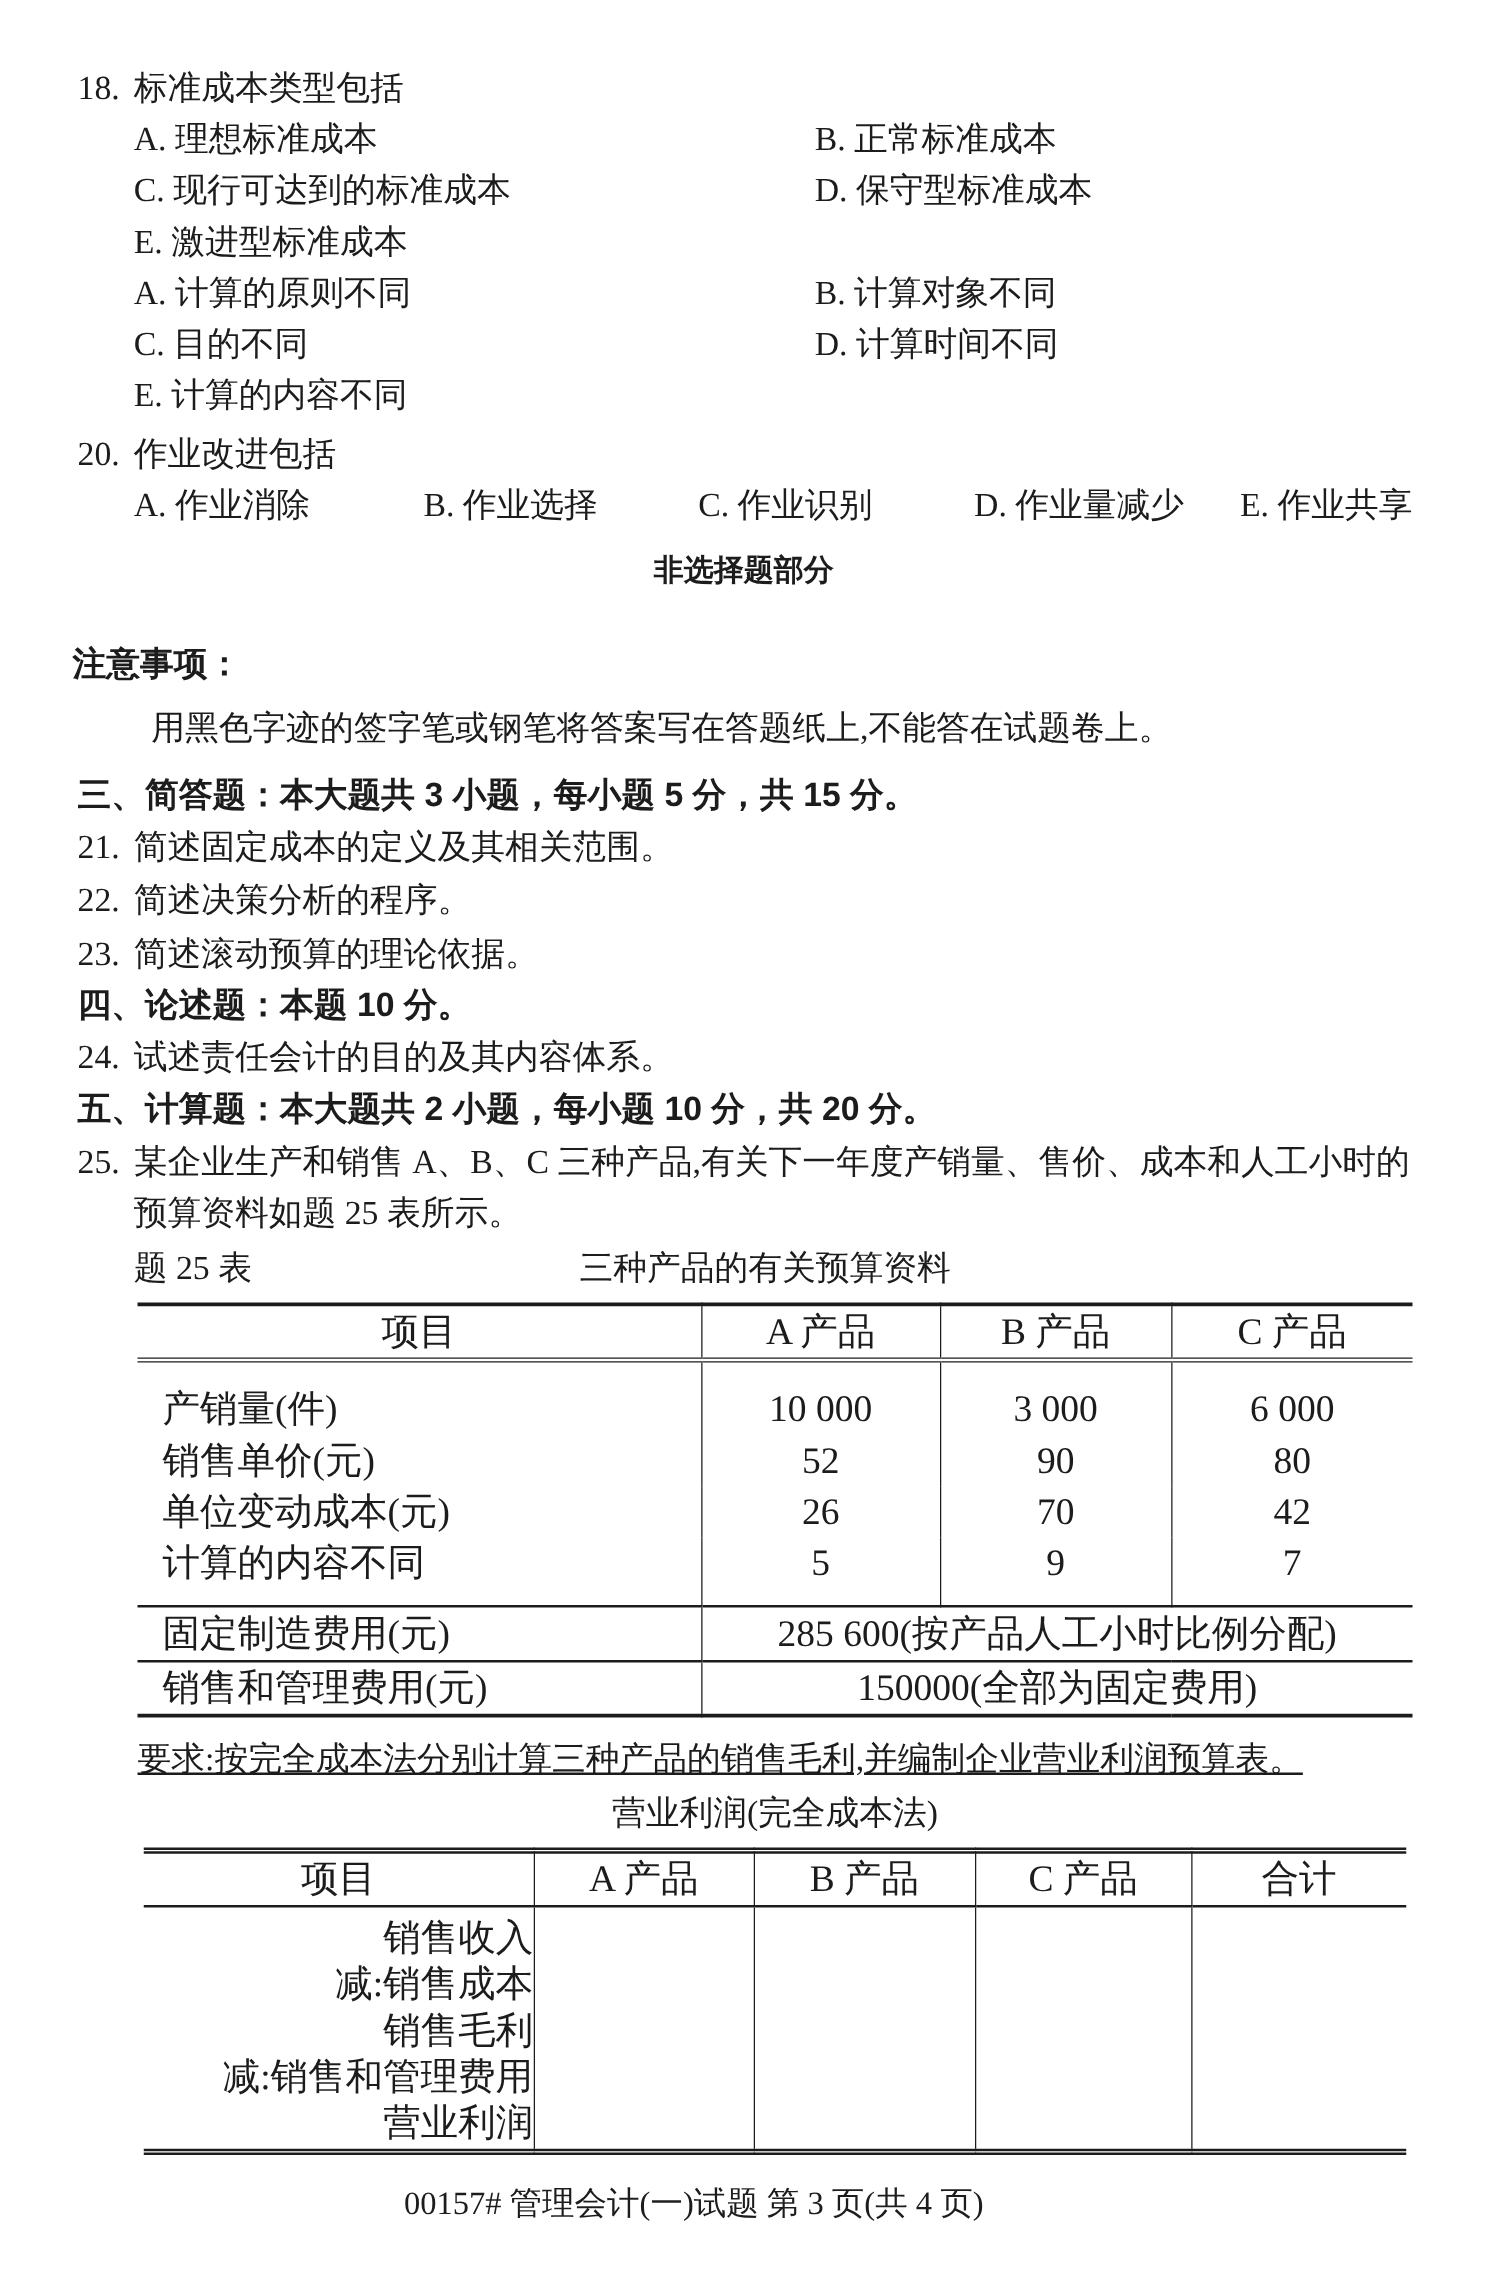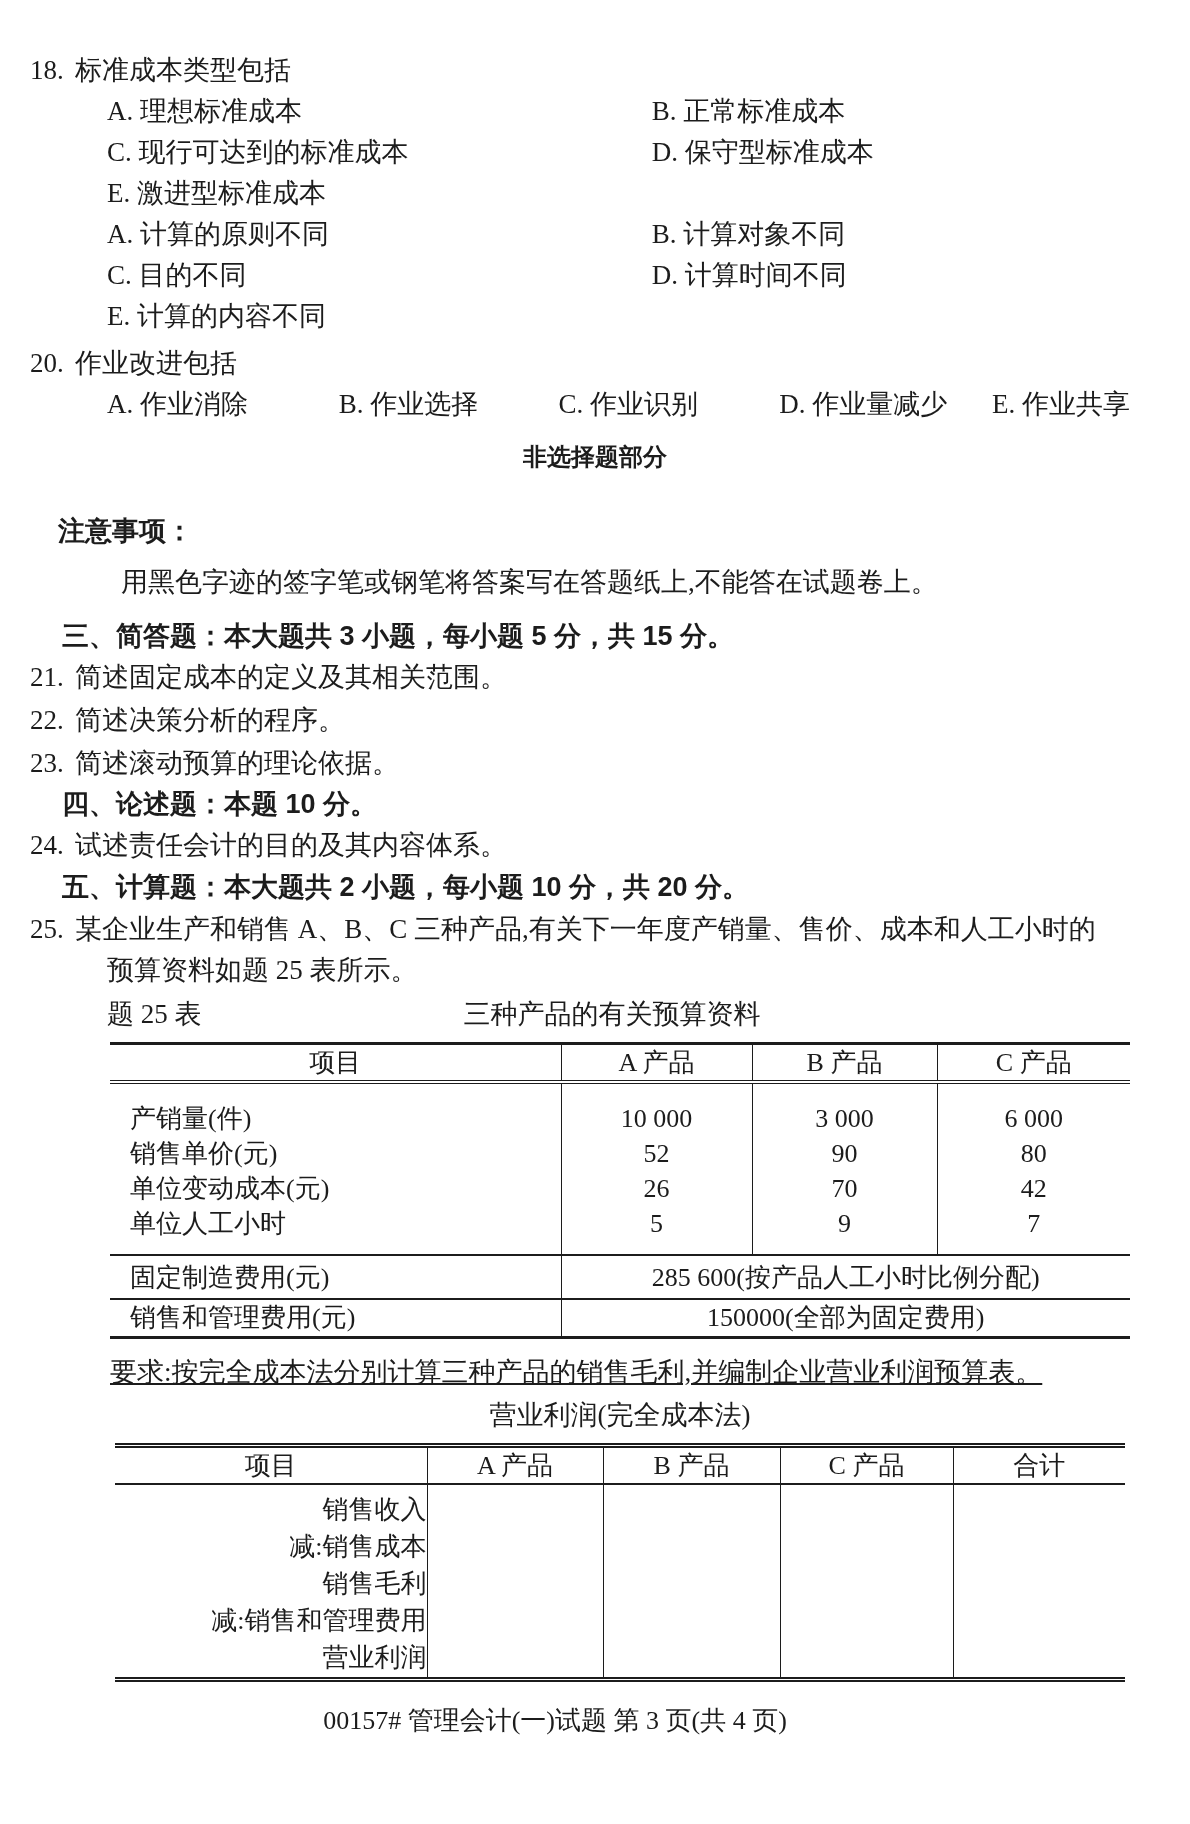--- a/index.html
+++ b/index.html
@@ -9,21 +9,21 @@
     width: 1190px;
     height: 1824px;
     background: #ffffff;
     color: #1c1c1c;
     font-family: "Liberation Serif", "DejaVu Serif", serif;
     font-size: 27px;
     overflow: hidden;
     padding-top: 50px;
   }
   .line { line-height: 41px; white-space: nowrap; }
-  .q-line { display: flex; margin-left: 30px; }
+  .q-line { display: flex; margin-left: 62px; }
   .q-num { width: 45px; flex: 0 0 45px; }
   .opt-row { margin-left: 107px; }
   .colA { display: inline-block; width: 538px; }
   .w20a { display: inline-block; width: 225px; }
   .w20b { display: inline-block; width: 213px; }
   .w20c { display: inline-block; width: 214px; }
   .w20d { display: inline-block; width: 206px; }
   .heiti { font-family: "Liberation Sans", "DejaVu Sans", sans-serif; font-weight: 700; }
   .divider-title {
     text-align: center;
@@ -32,21 +32,21 @@
     margin-top: 8px;
   }
   .notice-title { margin-left: 58px; margin-top: 30px; }
   .notice-body { margin-left: 121px; margin-top: 10px; }
   .part-header { margin-left: 62px; }
   .caption-row { position: relative; margin-top: 3px; height: 41px; }
   .caption-left { position: absolute; left: 107px; top: 0; line-height: 41px; }
   .caption-center { position: absolute; left: 102px; width: 1020px; text-align: center; line-height: 41px; }
   .caption-center2 { margin-top: 2px; margin-left: 115px; width: 1010px; text-align: center; line-height: 41px; }
 
-  table { border-collapse: collapse; table-layout: fixed; font-size: 26px; }
+  table { border-collapse: collapse; table-layout: fixed; font-size: 30px; }
   td, th { font-weight: normal; padding: 0; text-align: center; vertical-align: middle; overflow: hidden; }
   .cell-label { text-align: left; padding-left: 20px; }
 
   .t1 { margin-left: 110px; width: 1020px; margin-top: 7px;
         border-top: 3px solid #1c1c1c; border-bottom: 3px solid #1c1c1c; }
   .t1 thead th { height: 38px; border-bottom: 4px double #1c1c1c; }
   .vl { border-left: 1.5px solid #1c1c1c; }
   .t1 tbody.items td { height: 34px; }
   .t1 tbody.items tr.first td { padding-top: 17px; height: 47px; }
   .t1 tbody.items tr.last td { padding-bottom: 13px; height: 47px; }
@@ -177,21 +177,21 @@
         <td class="vl">90</td>
         <td class="vl">80</td>
       </tr>
       <tr>
         <td class="cell-label">单位变动成本(元)</td>
         <td class="vl">26</td>
         <td class="vl">70</td>
         <td class="vl">42</td>
       </tr>
       <tr class="last">
-        <td class="cell-label">单位人工小时</td>
+        <td class="cell-label">计算的内容不同</td>
         <td class="vl">5</td>
         <td class="vl">9</td>
         <td class="vl">7</td>
       </tr>
     </tbody>
     <tbody>
       <tr class="span-row">
         <td class="cell-label">固定制造费用(元)</td>
         <td class="vl" colspan="3">285 600(按产品人工小时比例分配)</td>
       </tr>

